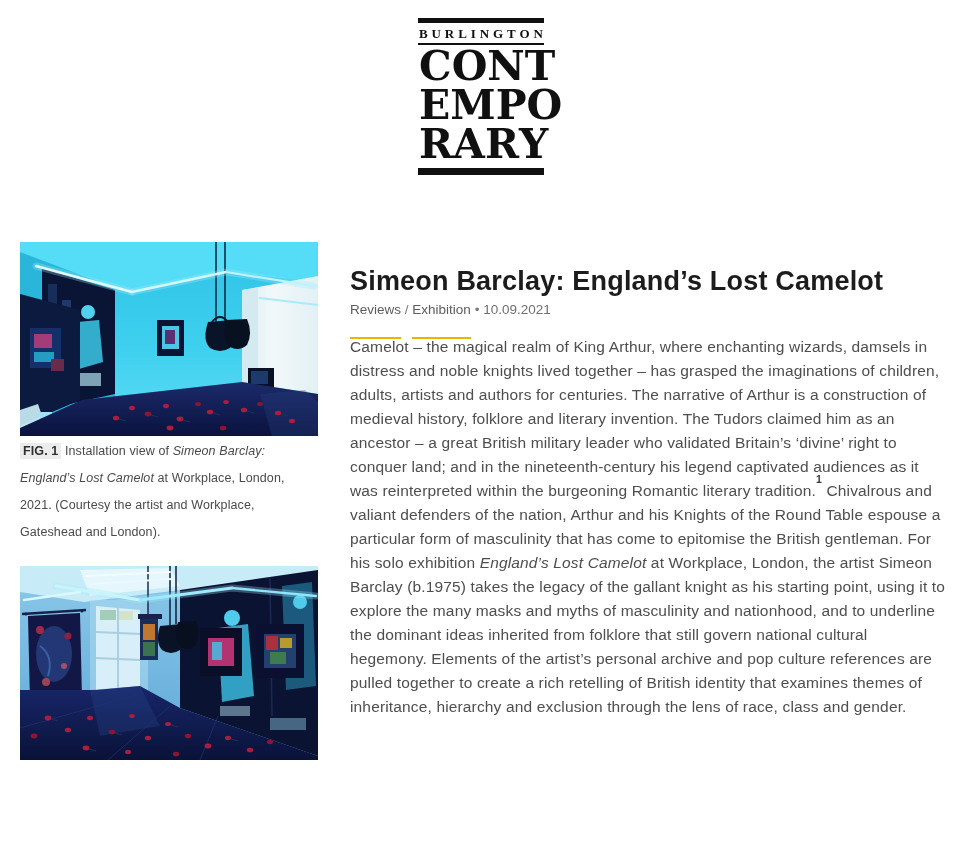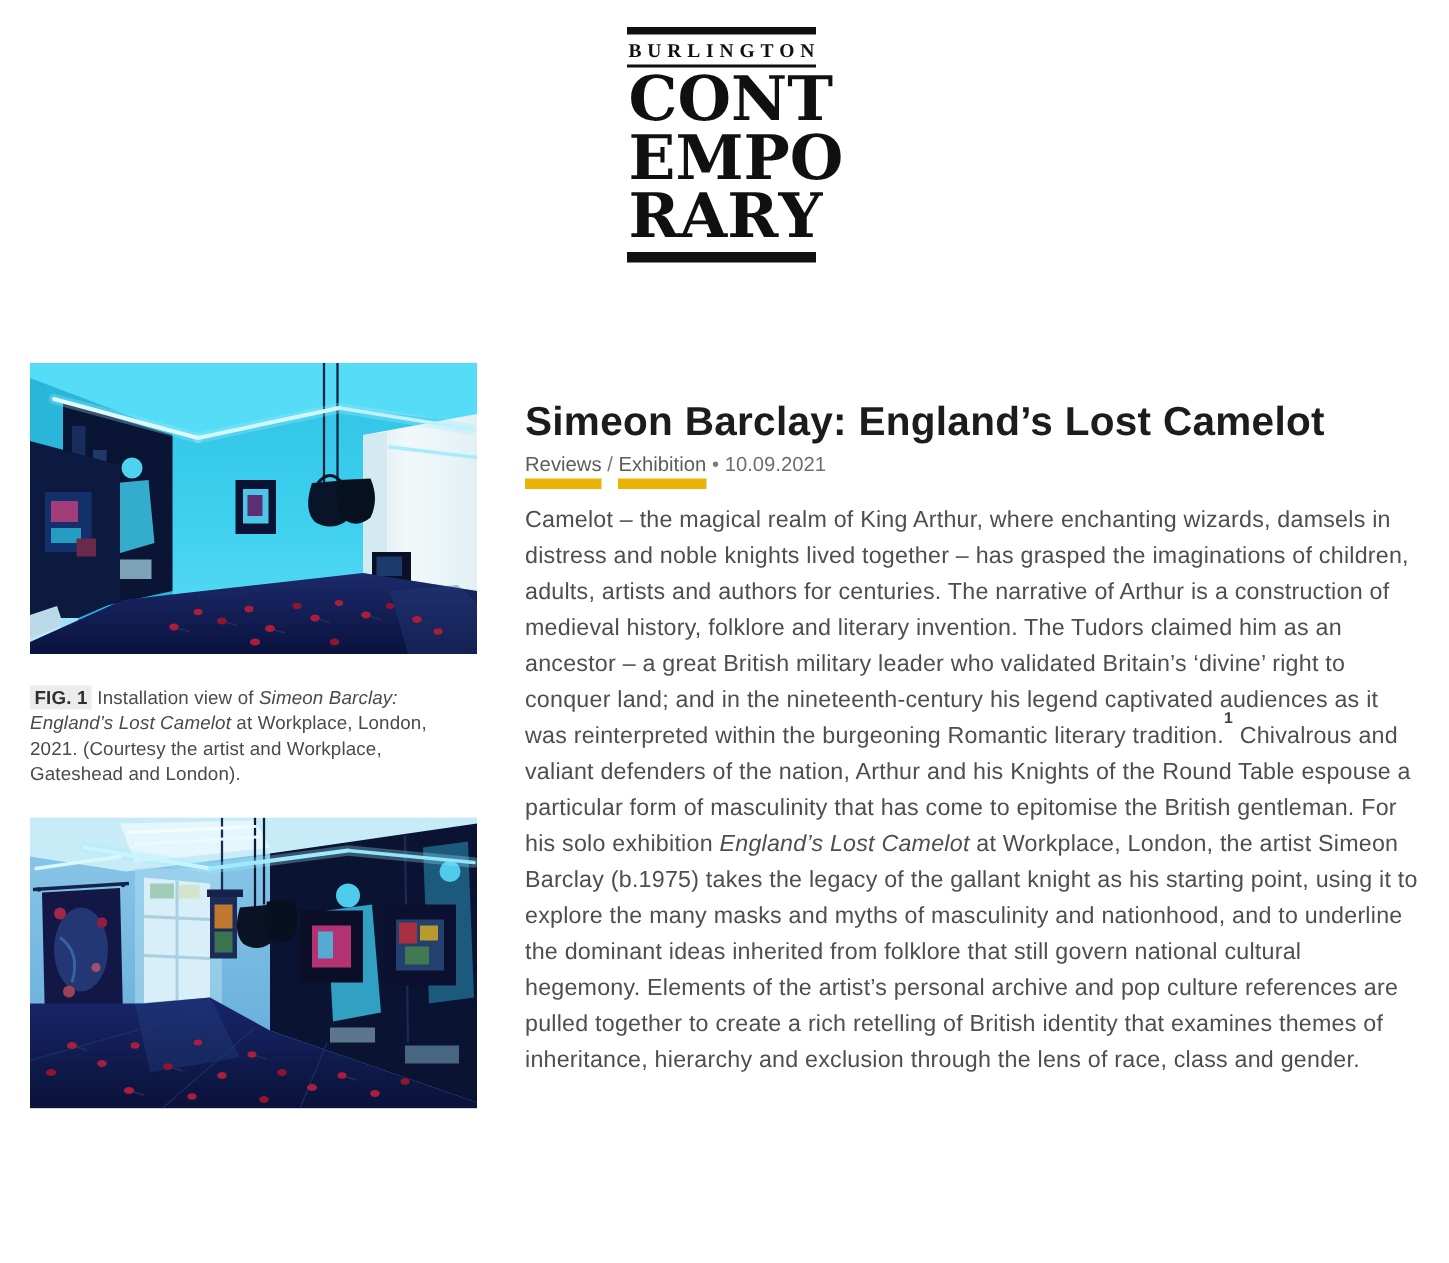--- a/index.html
+++ b/index.html
@@ -25,30 +25,30 @@
 
   
   .figure-col { position:absolute; left:20px; top:242px; width:298px; }
   .article-col { position:absolute; left:350px; top:240px; width:598px; }
 
   
   figure { margin:0; padding:0; }
   figure + figure { margin-top:20px; }
   .fig-image { width:298px; height:194px; display:block; overflow:hidden; }
   .fig-image svg { display:block; }
-  figcaption { margin-top:21px; width:296px; font-size:12.5px; line-height:17px; color:#4a4a4a; letter-spacing:0.1px; }
+  figcaption { margin-top:2px; width:296px; font-size:12.5px; line-height:27px; color:#4a4a4a; letter-spacing:0.1px; }
   .seg-figlabel { font-weight:700; color:#303030; background:#ececec; padding:1px 3px; }
   .seg-italic { font-style:italic; }
 
   
   .article-title { margin:26px 0 0; font-size:27px; line-height:30px; font-weight:700; color:#1c1c1c; letter-spacing:0.2px; }
   .byline { margin-top:13px; font-size:13.5px; line-height:17px; color:#8d8d8d; }
   .byline .author { color:#424242; font-weight:700; }
   .meta { margin-top:4px; font-size:13.5px; line-height:19px; color:#6f6f6f; }
-  .meta .meta-link { color:#5c5c5c; border-bottom:7px solid #eab308; padding-bottom:2px; cursor:pointer; }
+  .meta .meta-link { color:#5c5c5c; border-bottom:2px solid #eab308; padding-bottom:20px; cursor:pointer; }
   .meta .sep, .meta .bullet { color:#7a7a7a; }
   .article-body { font-size:15.5px; line-height:24px; color:#4e4e4e; letter-spacing:0.15px; }
   .article-body sup.seg-sup { font-size:10.5px; font-weight:700; color:#3c3c3c; line-height:0; position:relative; top:-6px; }
 </style>
 </head>
 <body>
 
 <div class="page">
 
   <header>

